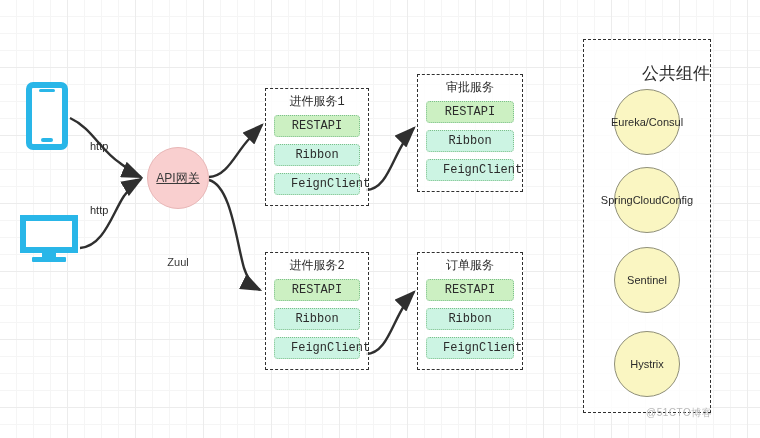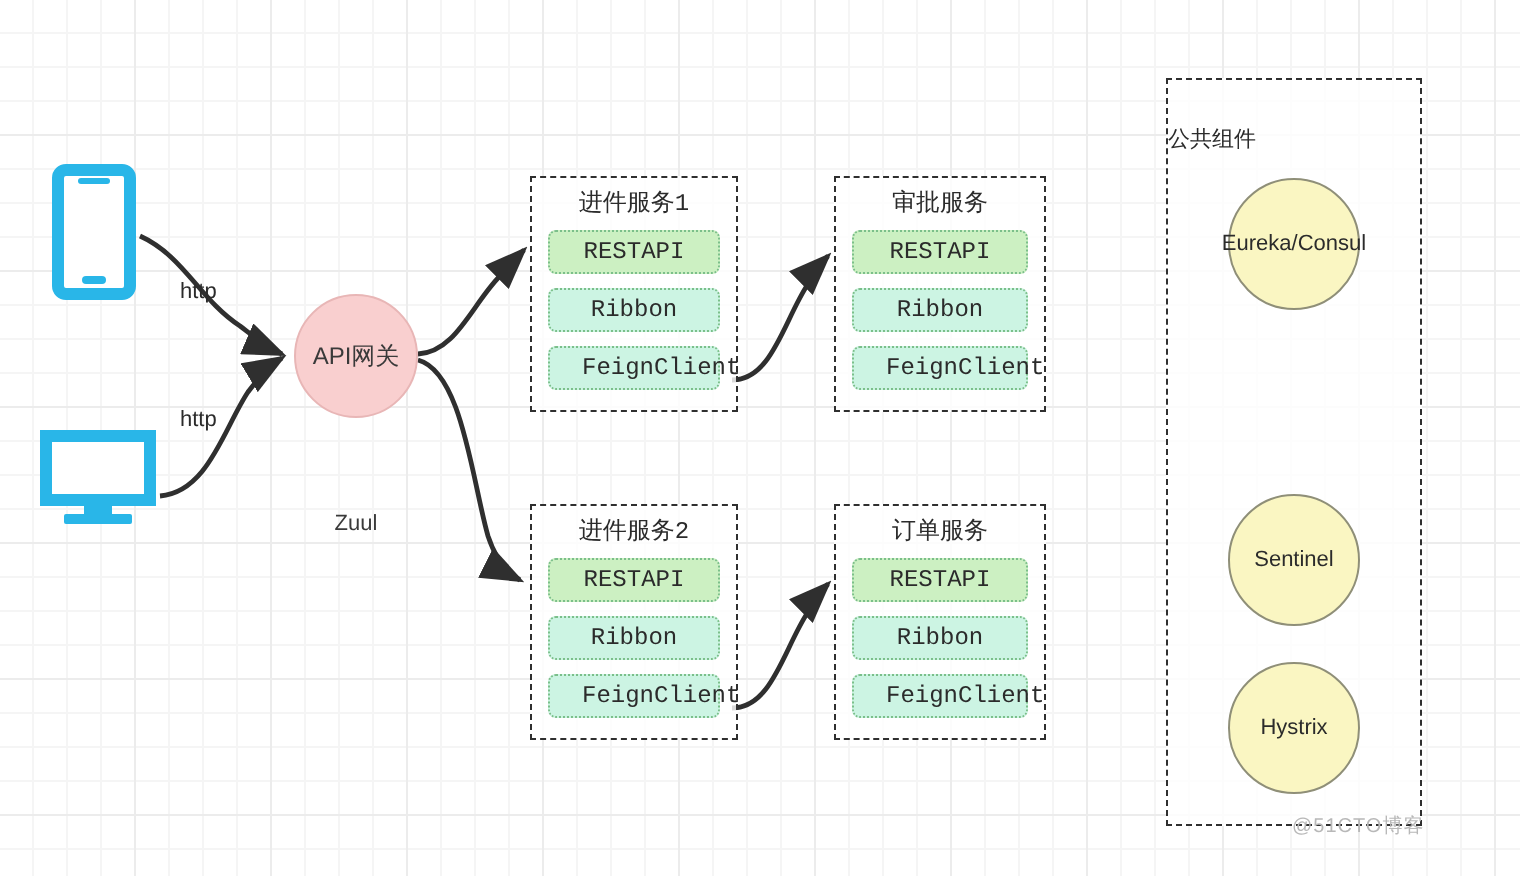--- a/index.html
+++ b/index.html
@@ -104,20 +104,21 @@
     width: 62px; height: 62px;
     border-radius: 50%;
     background: #f9cfcf;
     border: 1px solid #e8b6b6;
     display: flex;
     align-items: center;
     justify-content: center;
     font-size: 12px;
     color: #3a3a3a;
     box-sizing: border-box;
+    text-decoration: underline;
   }
   .gateway-sub {
     position: absolute;
     left: 147px; top: 228px;
     width: 62px;
     text-align: center;
     font-size: 11px;
     color: #3a3a3a;
     margin-top: 28px;
   }
@@ -158,36 +159,36 @@
     border: 1px dotted #7bbf8a;
     border-radius: 4px;
     margin-bottom: 7px;
     box-sizing: border-box;
   }
   .layer:last-child { margin-bottom: 14px; padding-left: 16px; }
   .layer-api { background: #ccf0c2; }
   .layer-std { background: #ccf4e3; }
 
   #svc-upstream-1 { left: 265px; top: 88px;  width: 104px; height: 118px; }
-  #svc-downstream-1 { left: 417px; top: 88px;  width: 106px; height: 118px; }
+  #svc-downstream-1 { left: 417px; top: 74px;  width: 106px; height: 118px; }
   #svc-upstream-2 { left: 265px; top: 252px; width: 104px; height: 118px; }
   #svc-downstream-2 { left: 417px; top: 252px; width: 106px; height: 118px; }
 
   
   #common-panel {
     position: absolute;
     left: 583px; top: 39px;
     width: 128px; height: 374px;
     border: 1.6px dashed #2f2f2f;
     background: rgba(255,255,255,0.82);
     box-sizing: border-box;
   }
   #common-panel .panel-title {
-    text-align: left;
-    font-size: 11px;
+    text-align: right;
+    font-size: 17px;
     color: #2b2b2b;
     margin-top: 22px;
   }
   .comp-circle {
     position: absolute;
     left: 50%;
     transform: translateX(-50%);
     width: 66px; height: 66px;
     border-radius: 50%;
     background: #faf6c2;
@@ -288,20 +289,25 @@
   </div>
 
   <div id="common-panel">
     <div class="panel-title">公共组件</div>
 
     <div class="comp-circle" id="comp-0">
       <span>Eureka/</span>
       <span>Consul</span>
     </div>
 
+    <div class="comp-circle" id="comp-1">
+      <span>Spring</span>
+      <span>Cloud</span>
+      <span>Config</span>
+    </div>
 
     <div class="comp-circle" id="comp-2">
       <span>Sentinel</span>
     </div>
 
     <div class="comp-circle" id="comp-3">
       <span>Hystrix</span>
     </div>
   </div>
 

